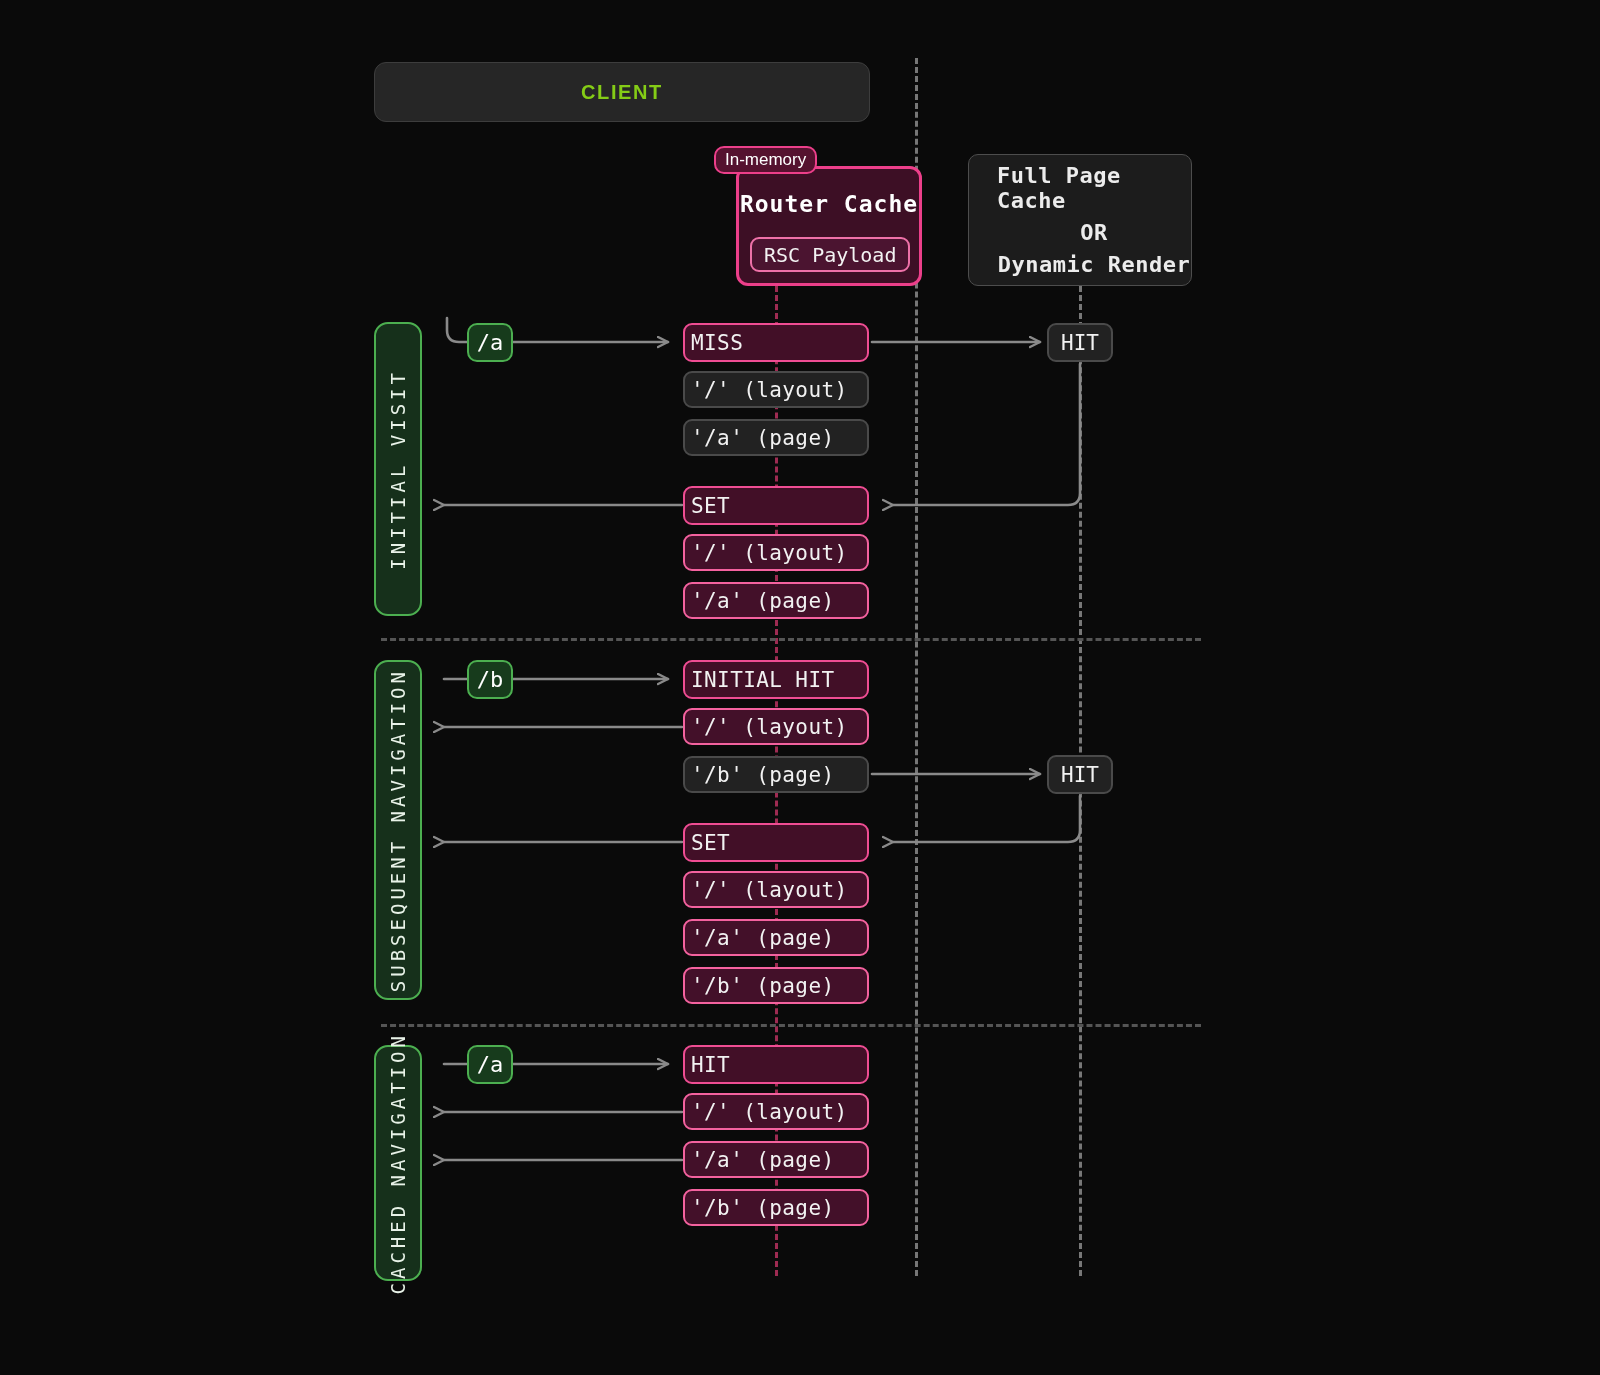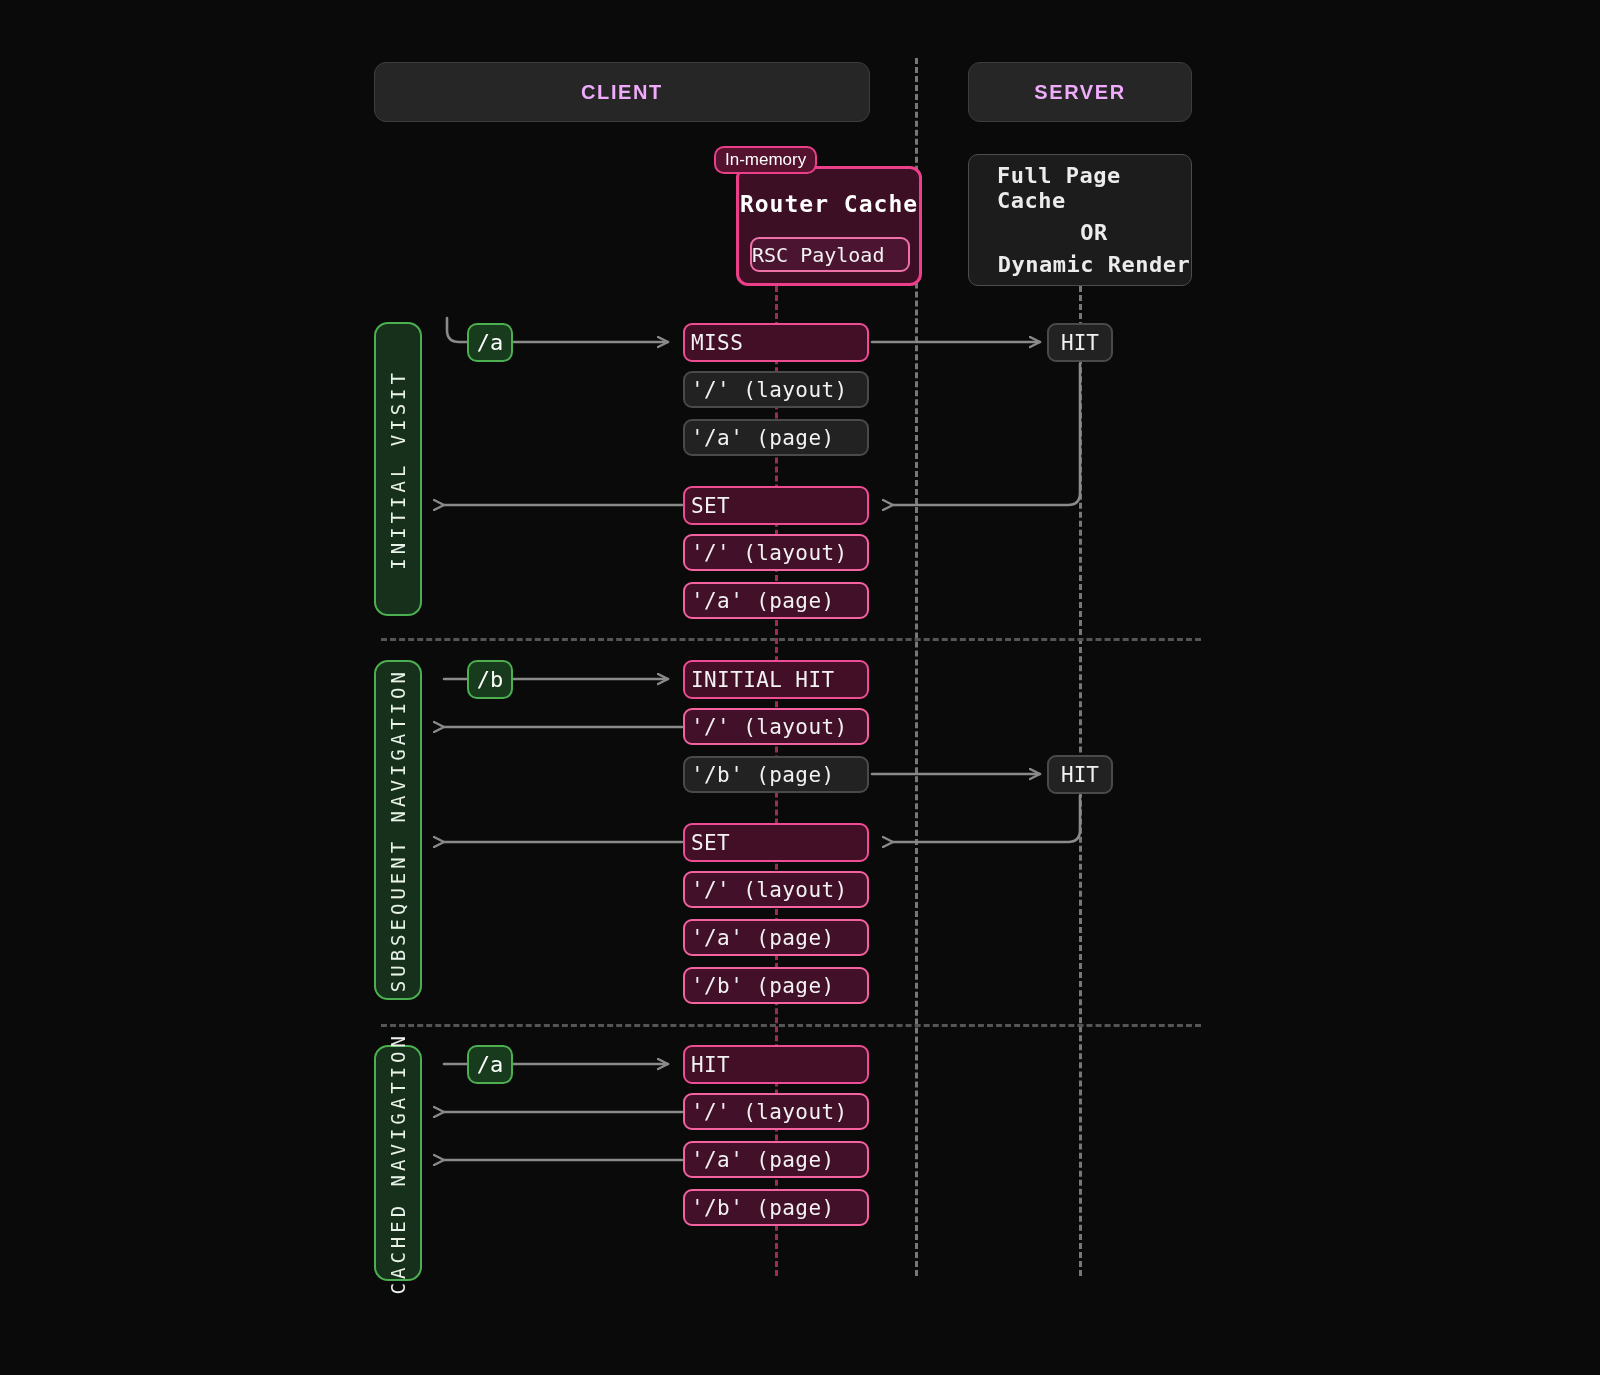--- a/index.html
+++ b/index.html
@@ -39,21 +39,21 @@
     background: #262626;
     border: 1px solid #3d3d3d;
     border-radius: 12px;
     display: flex;
     align-items: center;
     justify-content: center;
     font-family: "Liberation Sans", sans-serif;
     font-weight: bold;
     font-size: 20px;
     letter-spacing: 1.6px;
-    color: #f0abfc;
+    color: #84cc16;
   }
 
   
   .server-box {
     position: absolute;
     background: #1c1c1c;
     border: 1.6px solid #4d4d4d;
     border-radius: 10px;
     display: flex;
     flex-direction: column;
@@ -99,21 +99,21 @@
   }
   .rsc-payload {
     position: absolute;
     background: #4b1430;
     border: 2.5px solid #ee71a8;
     border-radius: 9px;
     color: #f3f3f3;
     font-size: 20px;
     display: flex;
     align-items: center;
-    padding-left: 0;
+    padding-left: 12px;
   }
 
   
   .stage-label {
     position: absolute;
     background: #16301b;
     border: 2px solid #4caf50;
     border-radius: 14px;
     display: flex;
     align-items: center;
@@ -240,23 +240,20 @@
   <div class="lifeline pink" style="left:775px; top:286px; height:990px;"></div>
   <div class="lifeline gray" style="left:915px; top:58px; height:1218px;"></div>
   <div class="lifeline gray" style="left:1079px; top:286px; height:990px;"></div>
 
   <div class="hsep" style="left:381px; top:638px; width:820px;"></div>
   <div class="hsep" style="left:381px; top:1024px; width:820px;"></div>
 
   <div class="col-header" style="left:374px; top:62px; width:496px; height:60px;">
     <span>CLIENT</span>
   </div>
-  <div class="col-header" style="left:968px; top:62px; width:224px; height:60px;">
-    <span>SERVER</span>
-  </div>
 
   <div class="router-cache" style="left:710px; top:166px; width:186px; height:120px;margin-left:26px;">
     <div class="rc-title" style="top:22px;">Router Cache</div>
     <div class="rsc-payload" style="left:11px; top:68px; width:160px; height:35px;">RSC Payload</div>
   </div>
   <div class="tag-in-memory" style="left:714px; top:146px; height:28px;">In-memory</div>
 
   <div class="server-box" style="left:968px; top:154px; width:224px; height:132px;">
     <div>Full Page Cache</div>
     <div>OR</div>

